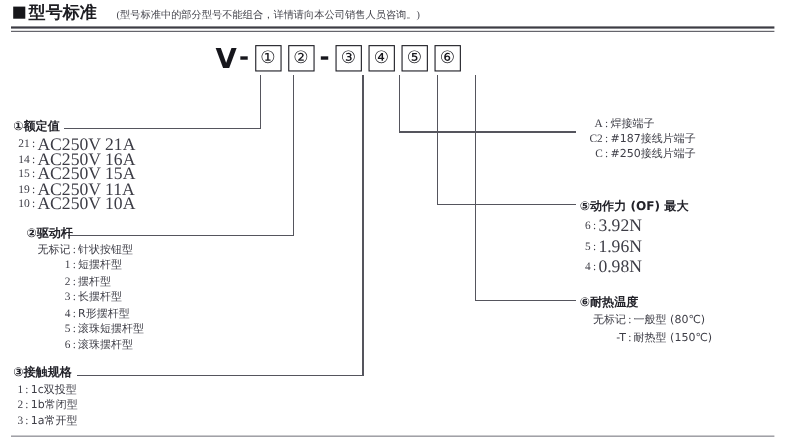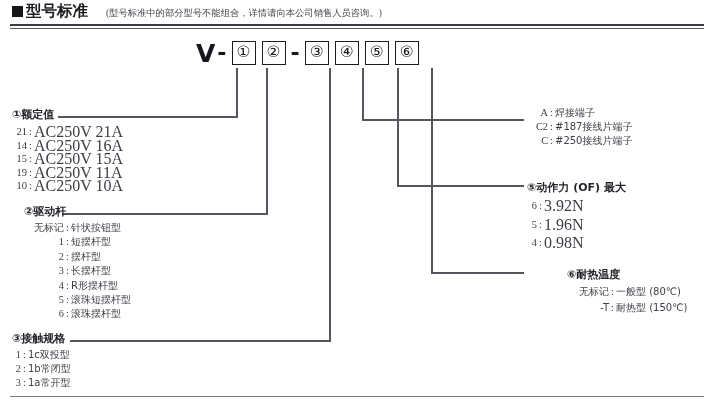--- a/index.html
+++ b/index.html
@@ -199,21 +199,21 @@
   #sec5-note {
     font-family: "DejaVu Sans", "Liberation Sans", sans-serif;
     font-size: 8.6px;
     color: #3d3d46;
     white-space: nowrap;
     margin-top: 5px;
     padding-left: 2px;
   }
 
   
-  #section-6 { left: 527px; top: 268px; margin-left: 40px; }
+  #section-6 { left: 527px; top: 268px; }
   #section-6 .code { width: 40px; }
   #section-6 .sec-row { line-height: 16px; padding-left: 2px; }
 </style>
 </head>
 <body>
 
 <div id="header">
   <div id="header-title-row">
     <span id="bullet-square"></span>
     <span id="header-title">型号标准</span>

